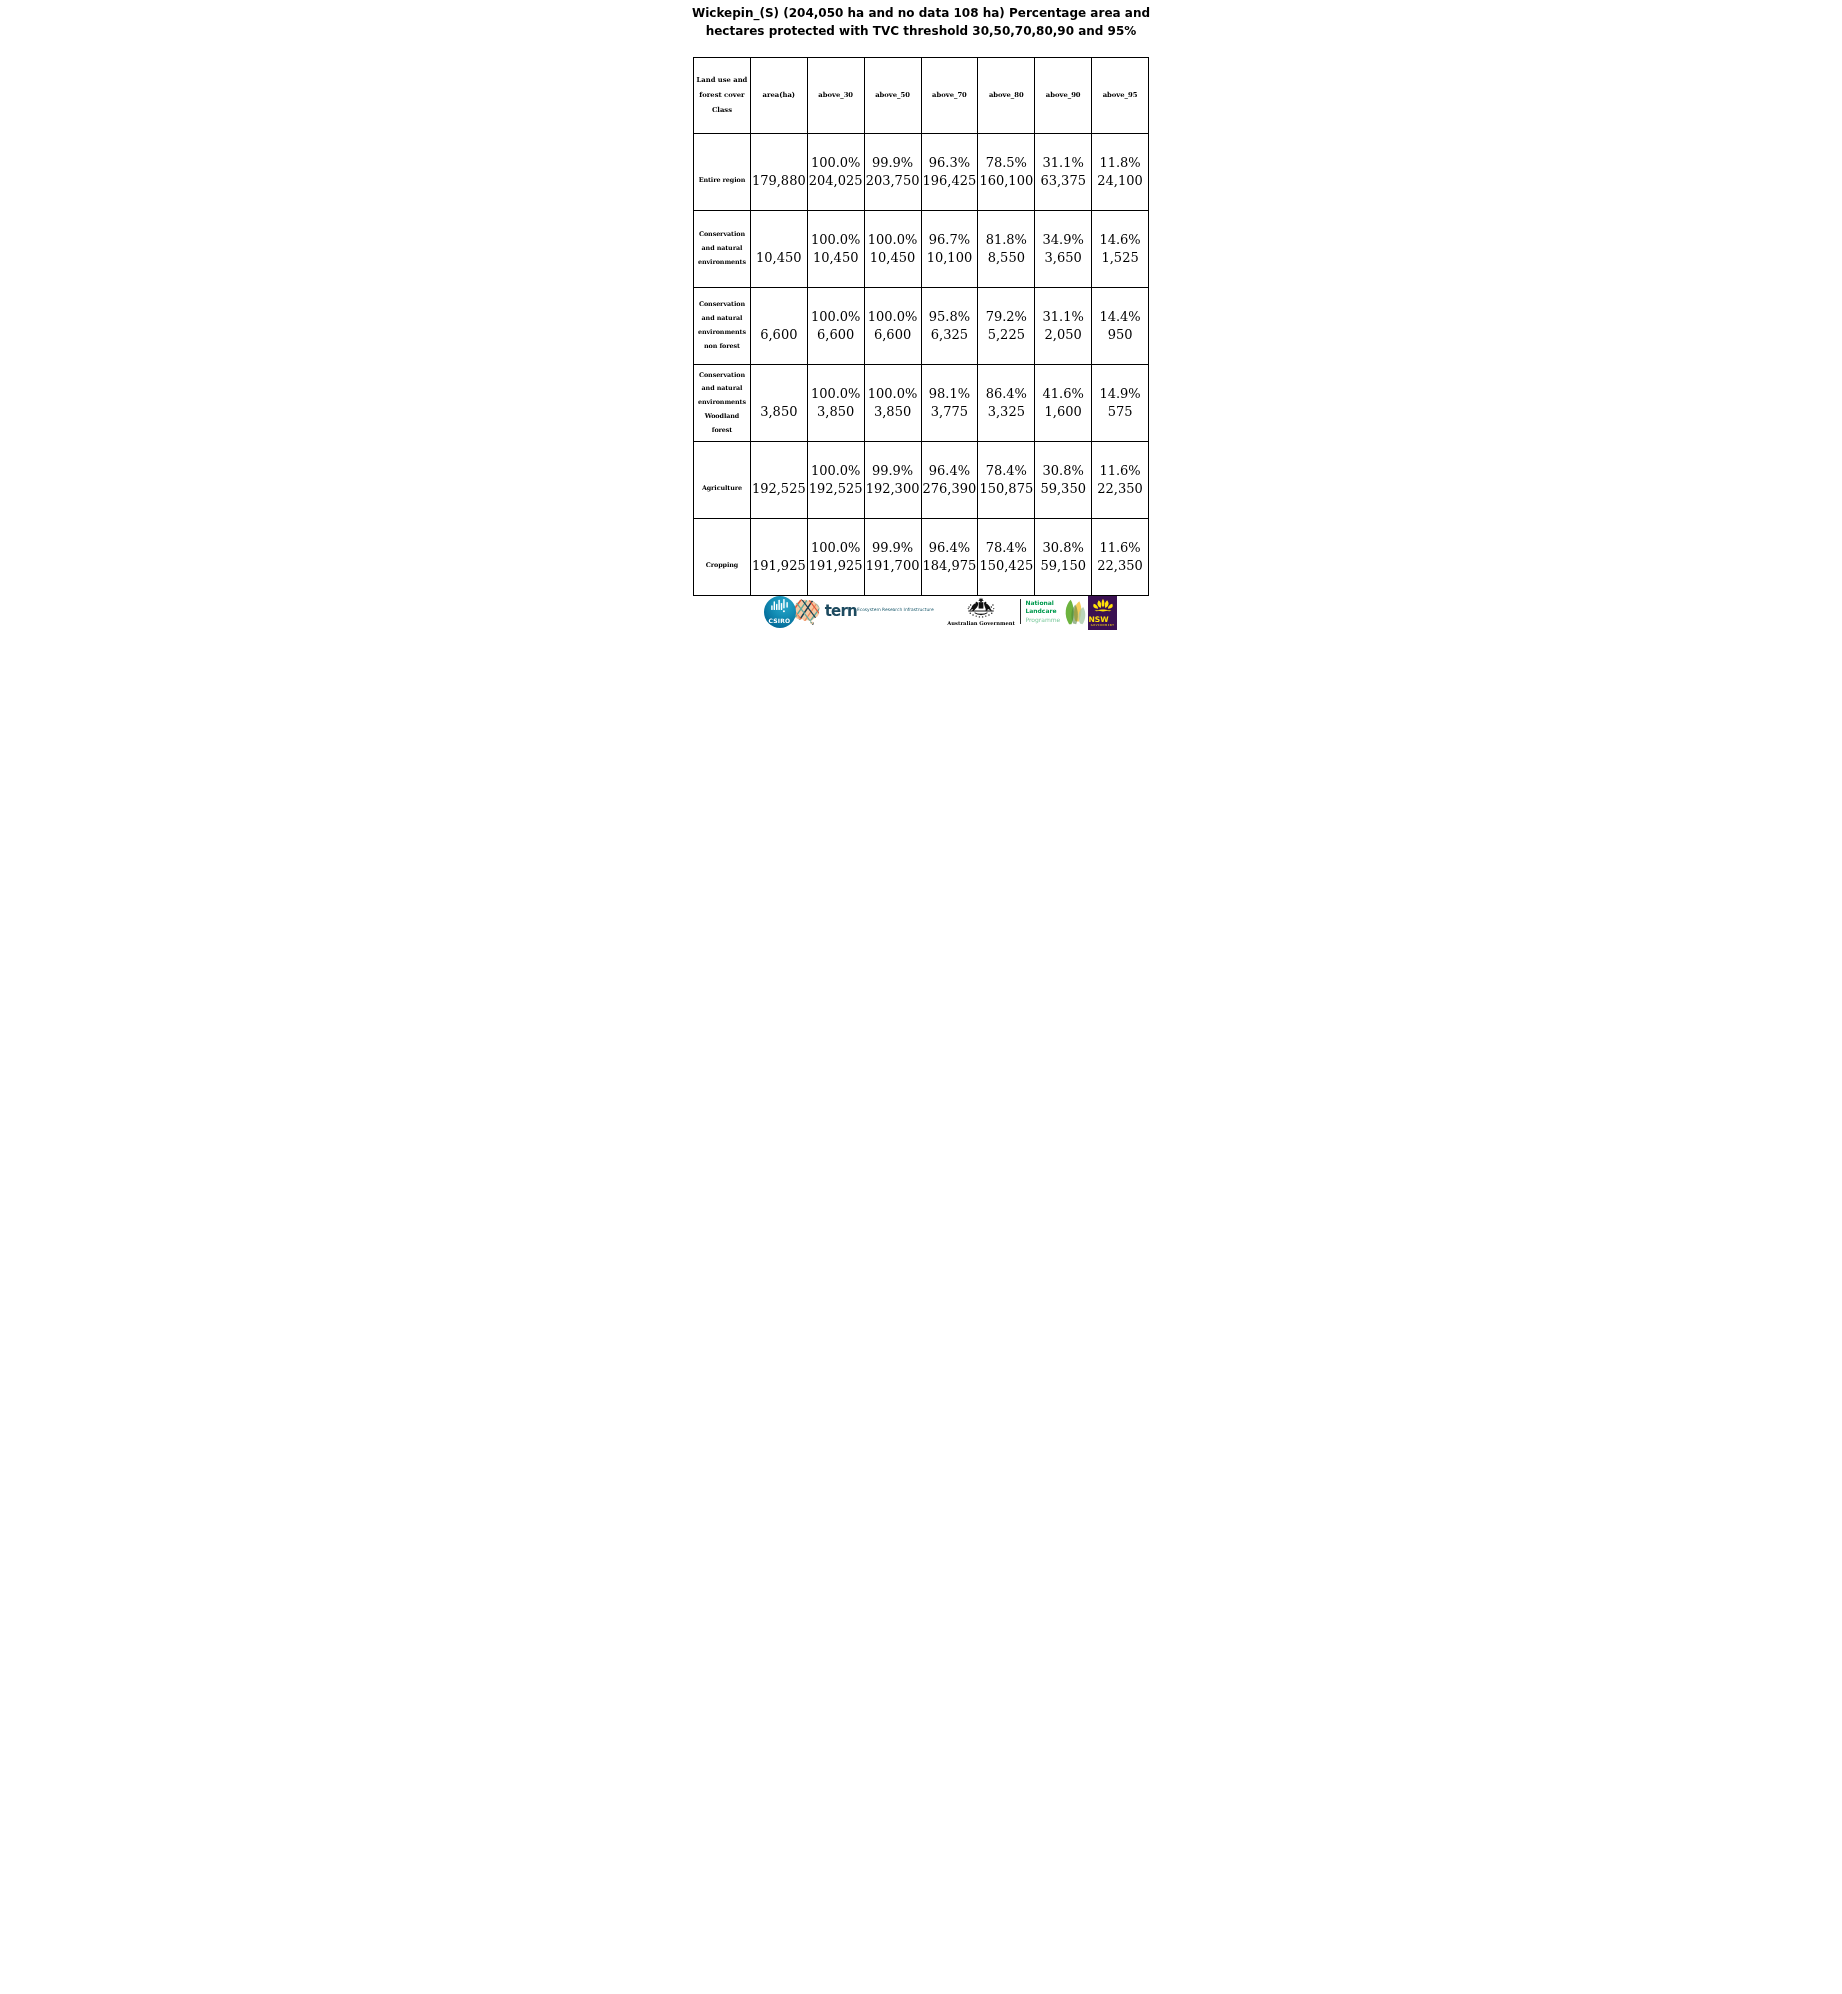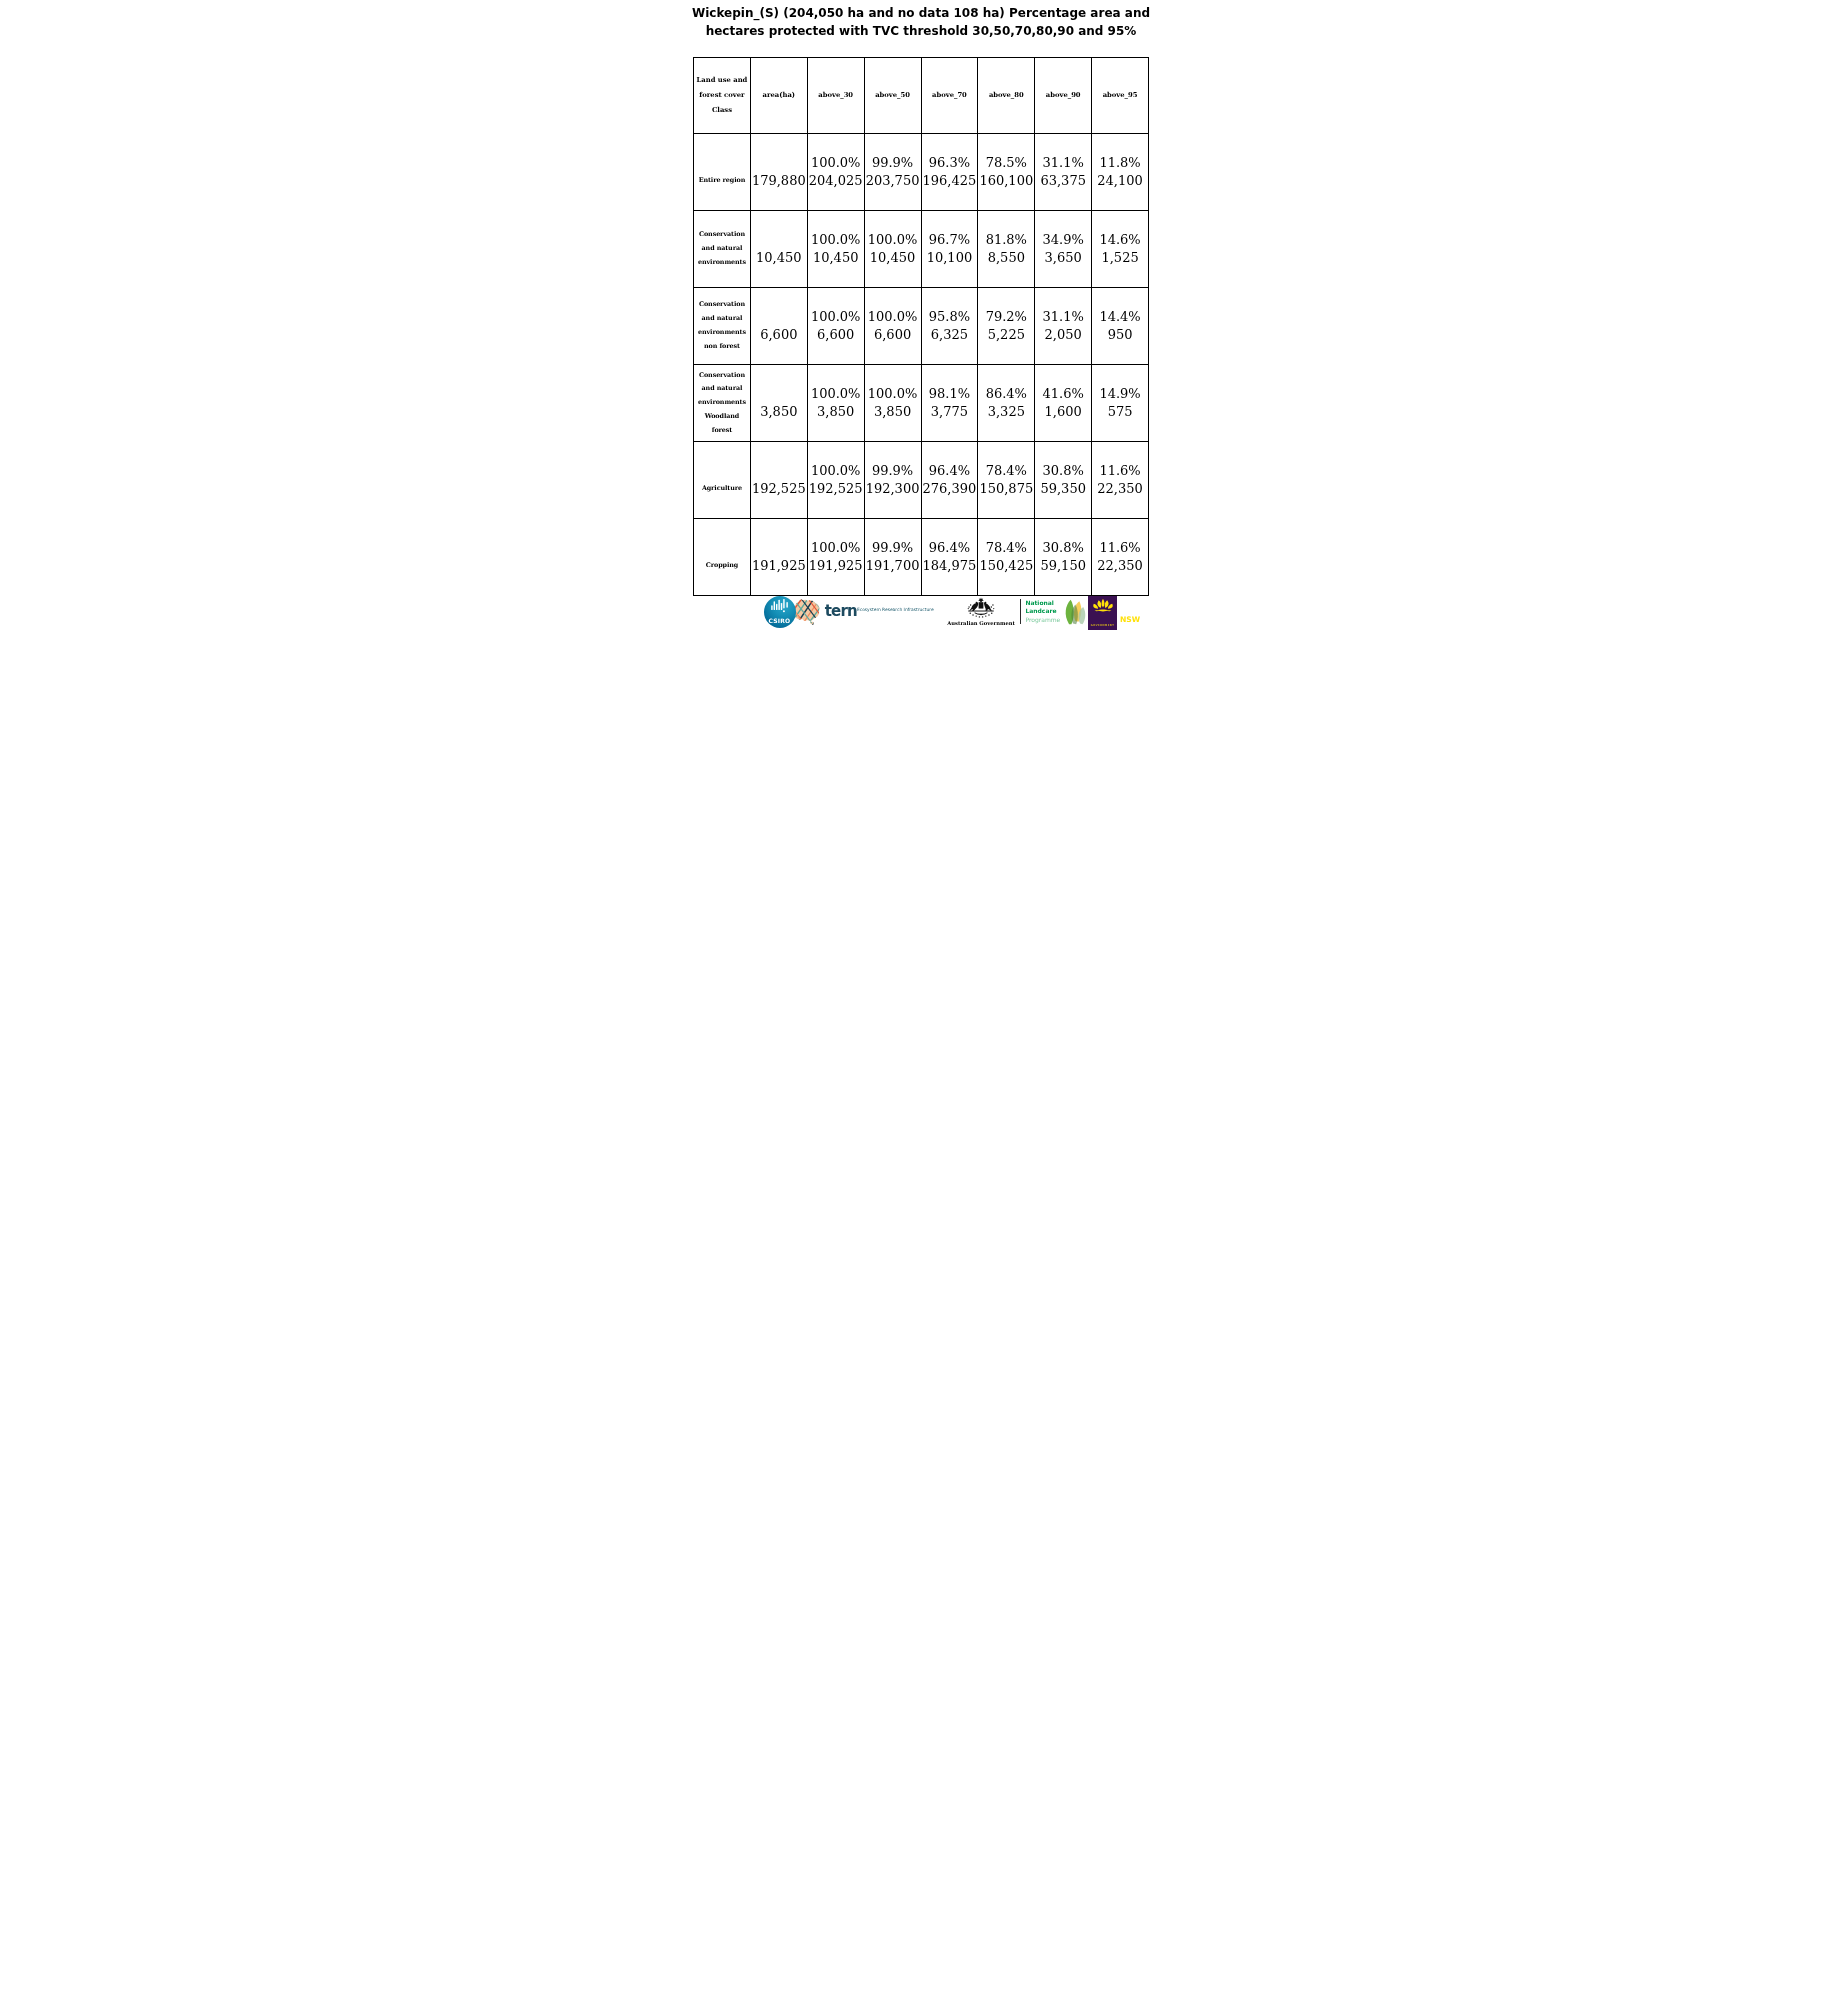--- a/index.html
+++ b/index.html
@@ -41,21 +41,21 @@
   .lc-divider{flex:0 0 auto;width:0.8px;height:25px;background:#2b2b2b;margin-left:4.8px;}
   .landcare{flex:0 0 auto;margin-left:4.8px;display:flex;align-items:center;}
   .lc-text{font-family:"DejaVu Sans","Liberation Sans",sans-serif;font-weight:bold;font-size:6px;
          line-height:1.4;color:#009a4e;}
   .lc-programme{font-weight:normal;color:#7bc99c;}
   .lc-leaves{margin-left:1.6px;}
   .nsw{flex:0 0 auto;margin-left:auto;margin-right:42px;align-self:flex-end;width:29.5px;height:34px;
        background:#3b1152;position:relative;}
   .nsw svg{position:absolute;left:50%;top:2.4px;transform:translateX(-50%);}
   .nsw-acronym{position:absolute;left:0;right:8px;bottom:6.4px;text-align:center;color:#ffe10a;
-       font-family:"DejaVu Sans","Liberation Sans",sans-serif;font-weight:bold;font-size:7.6px;line-height:1;margin-left:32px;}
+       font-family:"DejaVu Sans","Liberation Sans",sans-serif;font-weight:bold;font-size:7.6px;line-height:1;}
   .nsw-label{position:absolute;left:0;right:0;bottom:2.8px;text-align:center;color:#ffe10a;
        font-family:"DejaVu Sans","Liberation Sans",sans-serif;font-size:2.6px;letter-spacing:0.5px;}
 </style>
 </head>
 <body>
 
 <div class="page">
 
   <div class="title">
     <div>Wickepin_(S) (204,050 ha and no data 108 ha) Percentage area and</div>

